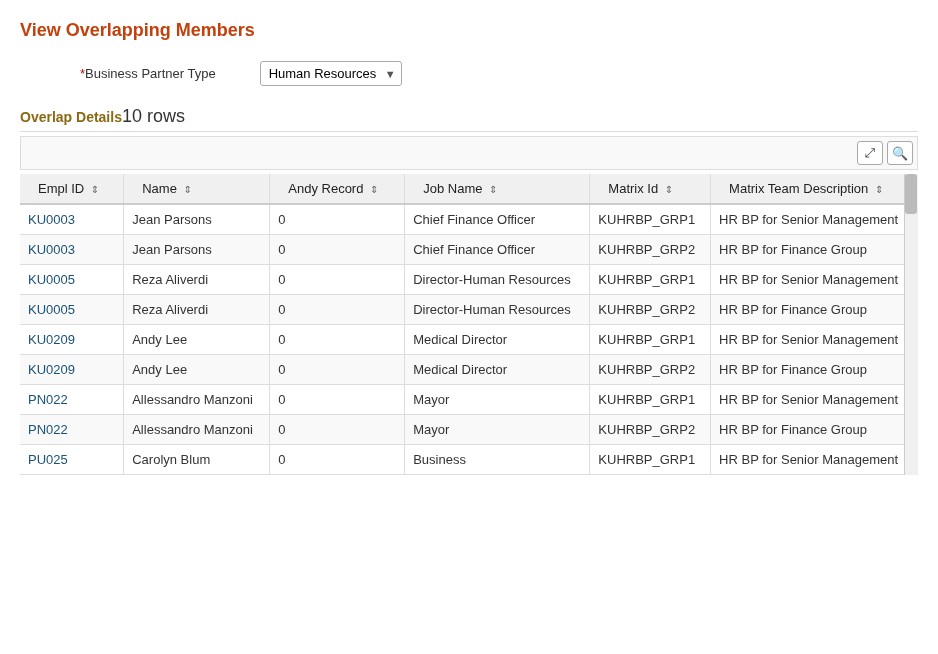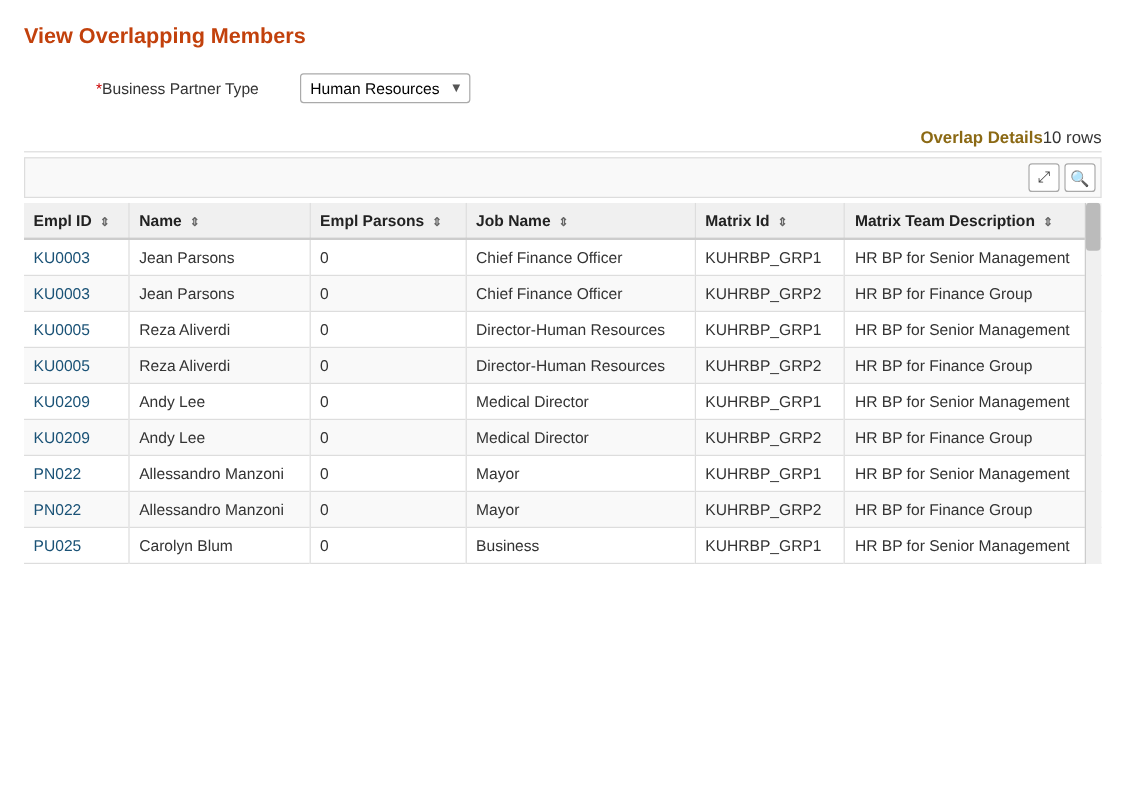--- a/index.html
+++ b/index.html
@@ -17,20 +17,21 @@
       color: #c2410c;
     }
     .form-row {
       display: flex;
       align-items: center;
       margin-bottom: 20px;
       padding-left: 60px;
     }
     .form-label {
       color: #333;
+      margin-right: 10px;
       font-size: 13px;
     }
     .form-label span.required {
       color: #c00;
     }
     .select-wrapper {
       position: relative;
       display: inline-block;
       padding-left: 34px;
     }
@@ -50,32 +51,32 @@
       right: 6px;
       top: 50%;
       transform: translateY(-50%);
       pointer-events: none;
       font-size: 11px;
       color: #555;
     }
     .section-header {
       display: flex;
       align-items: center;
-      justify-content: flex-end;
+      justify-content: flex-start;
       margin-bottom: 4px;
       border-bottom: 1px solid #ddd;
       padding-bottom: 4px;
     }
     .section-title {
       font-size: 14px;
       font-weight: bold;
       color: #8B6914;
     }
     .row-count {
-      font-size: 14px;
+      font-size: 18px;
       color: #333;
     }
     .toolbar {
       display: flex;
       justify-content: flex-end;
       align-items: center;
       gap: 4px;
       margin-bottom: 4px;
       border: 1px solid #ddd;
       padding: 4px;
@@ -99,22 +100,22 @@
       width: 100%;
       border-collapse: collapse;
       font-size: 13px;
     }
     thead tr {
       background: #f0f0f0;
       border-bottom: 2px solid #ccc;
     }
     thead th {
       text-align: left;
-      padding: 7px 8px;
-      font-weight: bold;
+      padding: 7px 18px;
+      font-weight: normal;
       color: #222;
       white-space: nowrap;
       border-right: 1px solid #ddd;
     }
     thead th:last-child {
       border-right: none;
       margin-top: 28px;
     }
     thead th .sort-icon {
       font-size: 10px;
@@ -206,21 +207,21 @@
       <tr>
         <th>
           <span>Empl ID</span>
           <span class="sort-icon">⇕</span>
         </th>
         <th>
           <span>Name</span>
           <span class="sort-icon">⇕</span>
         </th>
         <th>
-          <span>Empl Parsons</span>
+          <span>Andy Record</span>
           <span class="sort-icon">⇕</span>
         </th>
         <th>
           <span>Job Name</span>
           <span class="sort-icon">⇕</span>
         </th>
         <th>
           <span>Matrix Id</span>
           <span class="sort-icon">⇕</span>
         </th>

